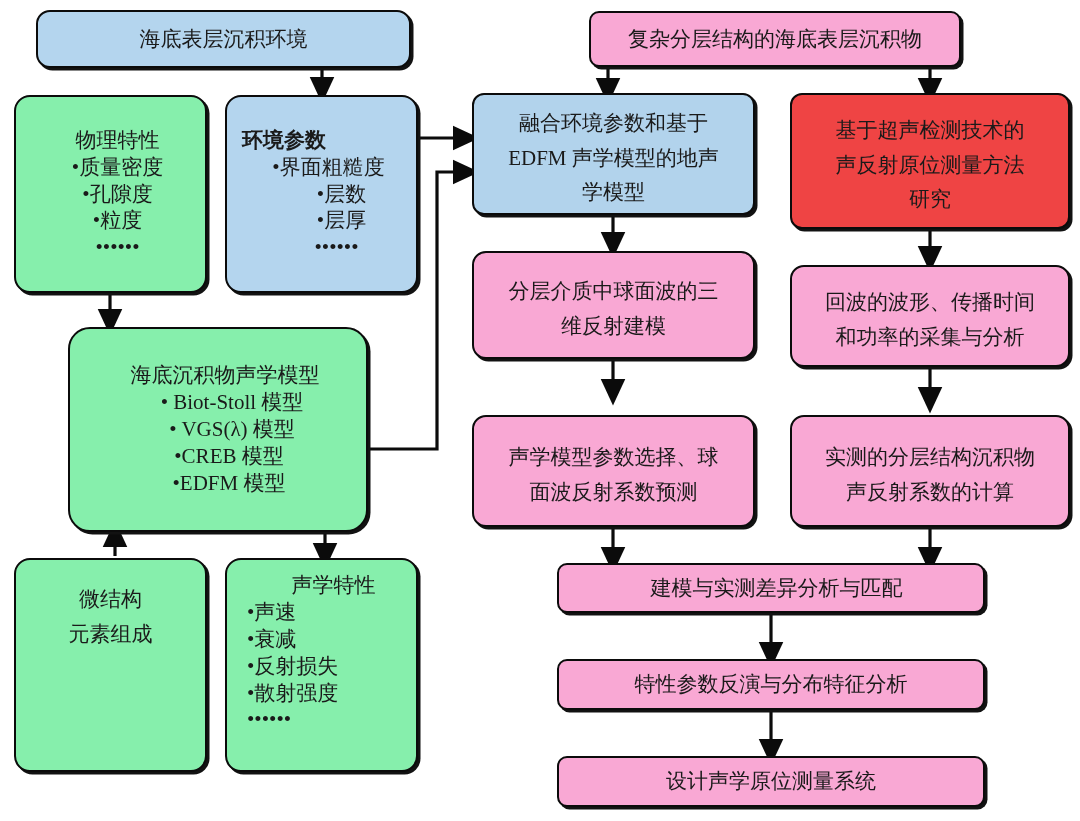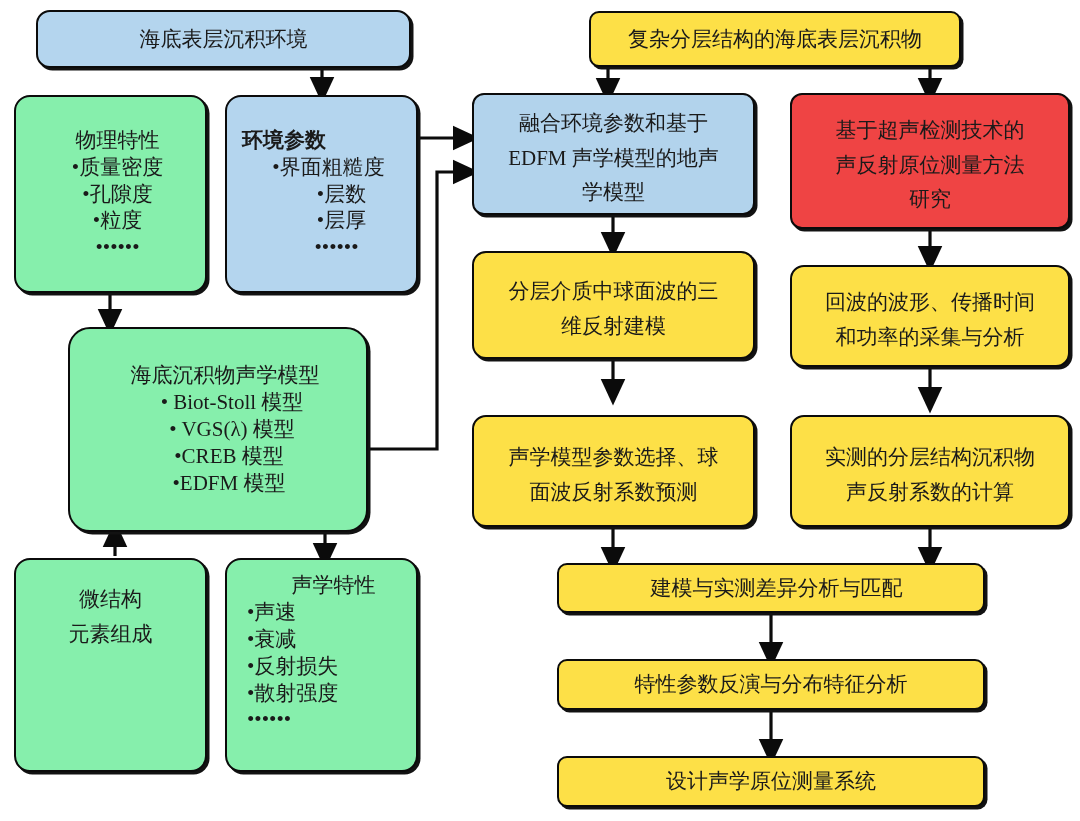--- a/index.html
+++ b/index.html
@@ -26,21 +26,21 @@
     align-items: center;
     justify-content: center;
     text-align: center;
     color: #1a1a1a;
     line-height: 1.28;
     padding: 4px 8px;
   }
   .fill-blue-light { background: #b4d5ee; }
   .fill-blue-mid   { background: #b2d3ec; }
   .fill-slate      { background: #86efac; }
-  .fill-gray       { background: #fde047; font-family: Liberation Serif, serif; }
+  .fill-gray       { background: #f9a8d4; font-family: Liberation Serif, serif; }
   .fill-offwhite   { background: #ef4444; }
 
   .t-title   { font-size: 21px; }
   .t-body    { font-size: 21px; }
   .t-bold    { font-weight: bold; }
 
   .node .head { width: 100%; }
   .node .bullets {
     width: 100%;
     display: flex;

